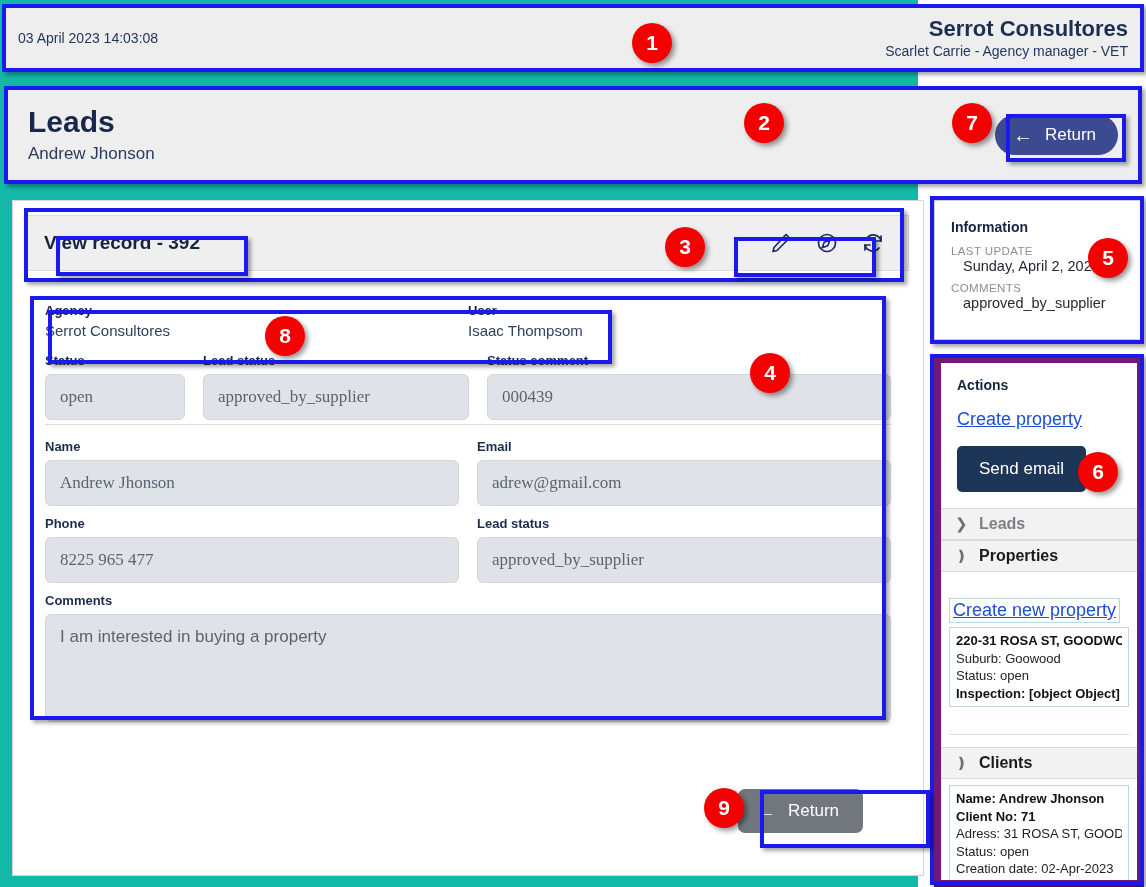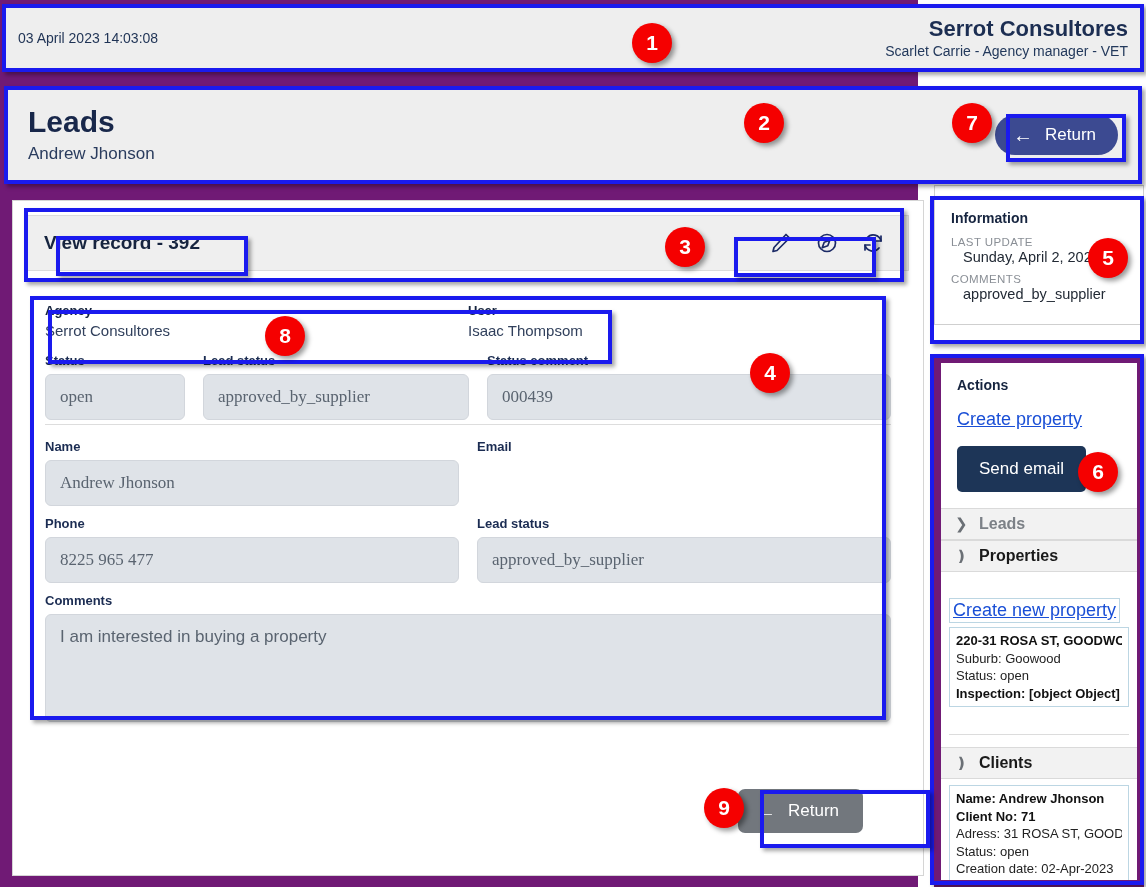--- a/index.html
+++ b/index.html
@@ -4,21 +4,21 @@
 <style>
   * { box-sizing: border-box; }
   html, body {
     margin: 0; padding: 0;
     width: 1146px; height: 887px;
     background: #ffffff;
     font-family: "Liberation Sans", sans-serif;
     overflow: hidden;
   }
 
-  #root { position: relative; width: 918px; height: 887px; background:#701a75; }
+  #root { position: relative; width: 918px; height: 887px; background:#14b8a6; }
 
   
   .anno-box {
     position: absolute;
     border: 4px solid #1a1aee;
     pointer-events: none;
     z-index: 40;
     box-shadow: 3px 3px 4px rgba(0,0,0,.35);
   }
   .anno-badge {
@@ -112,23 +112,23 @@
     font-size: 17px; color: #5a6470;
   }
 
   .row-3 { display: flex; gap: 18px; margin-bottom: 4px; }
   .row-2 { display: flex; gap: 18px; margin-bottom: 10px; }
 
   .bottom-return { position: absolute; right: 60px; bottom: 42px; }
 
   
   .side-info {
-    position: absolute; left: 934px; top: 185px; width: 210px; height: 140px;
+    position: absolute; left: 934px; top: 200px; width: 210px; height: 140px;
     background: #ffffff; border: 1px solid #cfcfcf;
-    padding: 24px 16px;
+    padding: 18px 16px;
   }
   .side-h { font-size: 14px; font-weight: bold; color: #16243f; margin-bottom: 10px; }
   .side-k { font-size: 11.5px; color: #8a8f96; letter-spacing: .4px; }
   .side-v { font-size: 14.5px; color: #222a35; margin: 1px 0 8px 12px; }
 
   .side-panel {
     position: absolute; left: 934px; top: 356px; width: 210px; height: 531px;
     background: #ffffff; border: 7px solid #701a75; overflow: hidden;
   }
   .actions-box { padding: 14px 16px 16px 16px; }
@@ -238,20 +238,21 @@
 
       <div class="sep"></div>
 
       <div class="row-2">
         <div style="flex:1">
           <div class="f-label">Name</div>
           <div class="f-input">Andrew Jhonson</div>
         </div>
         <div style="flex:1">
           <div class="f-label">Email</div>
+          <div class="f-input">adrew@gmail.com</div>
         </div>
       </div>
 
       <div class="row-2">
         <div style="flex:1">
           <div class="f-label">Phone</div>
           <div class="f-input">8225 965 477</div>
         </div>
         <div style="flex:1">
           <div class="f-label">Lead status</div>

